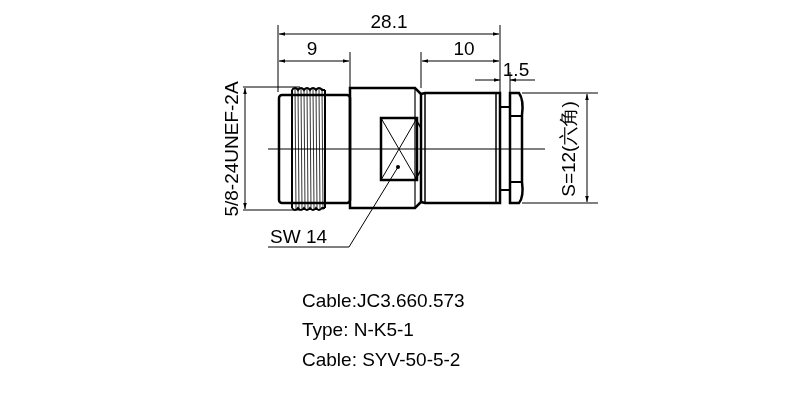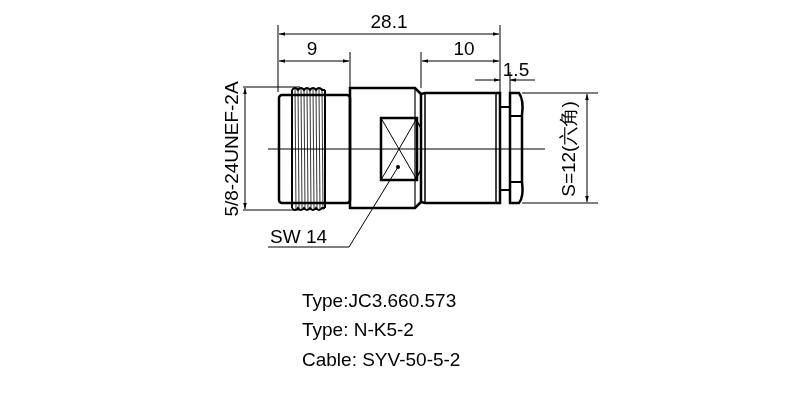--- a/index.html
+++ b/index.html
@@ -113,15 +113,15 @@
     <line x1="500" y1="190" x2="510" y2="190" stroke-width="2"></line>
   </g>
 
   <g fill="none" stroke="#000">
     <path d="M510,93 L519,93 Q524,100 522,115 L522,182 Q524,197 519,203 L510,203 Z" stroke-width="2.5"></path>
     <line x1="510" y1="116" x2="522" y2="116" stroke-width="2"></line>
     <line x1="510" y1="182" x2="522" y2="182" stroke-width="2"></line>
   </g>
 </svg>
 
-<div class="spec" style="top:291px;">Type:JC3.660.573</div>
-<div class="spec" style="top:320px;">Type: N-K5-2</div>
+<div class="spec" style="top:291px;">Cable:JC3.660.573</div>
+<div class="spec" style="top:320px;">Type: N-K5-1</div>
 <div class="spec" style="top:350px;">Cable: SYV-50-5-2</div>
 
 </body></html>

